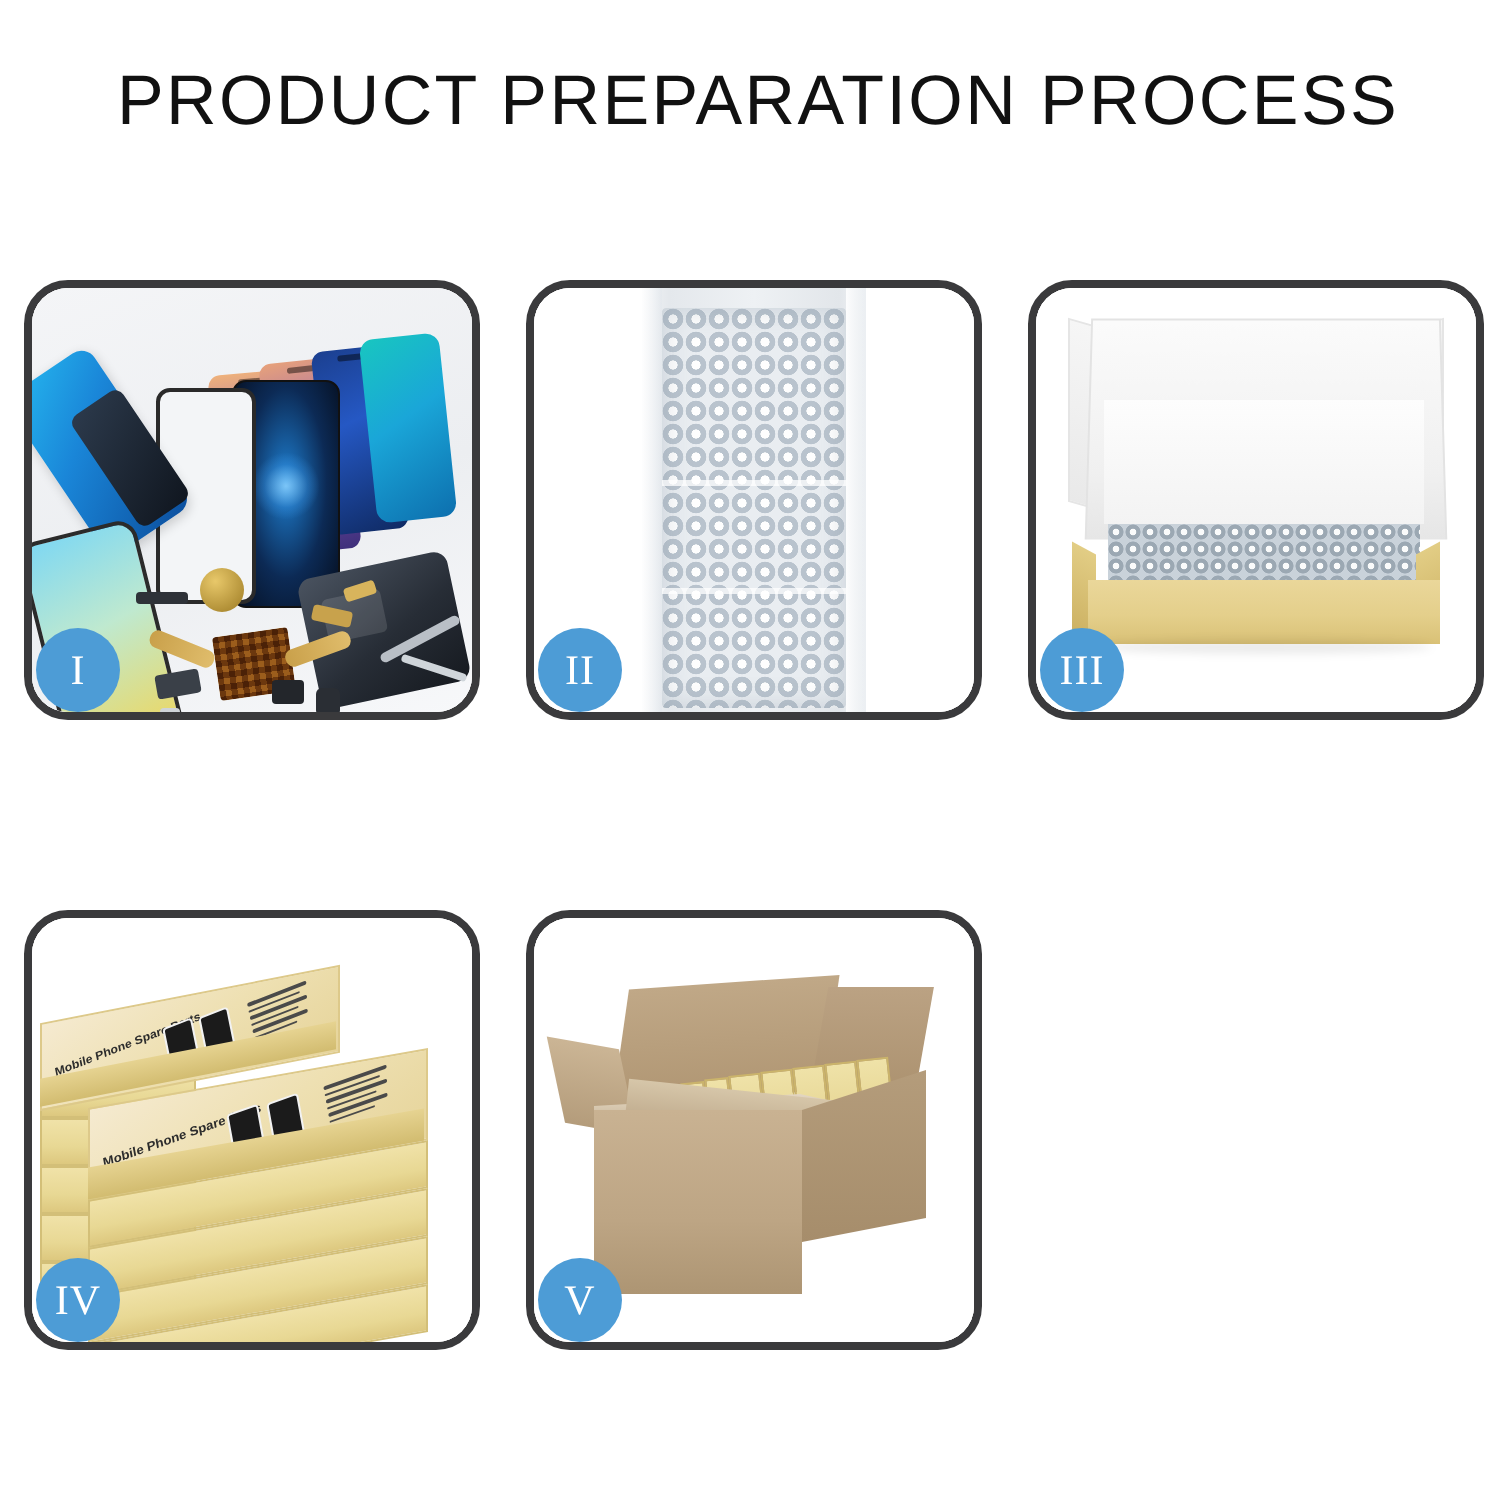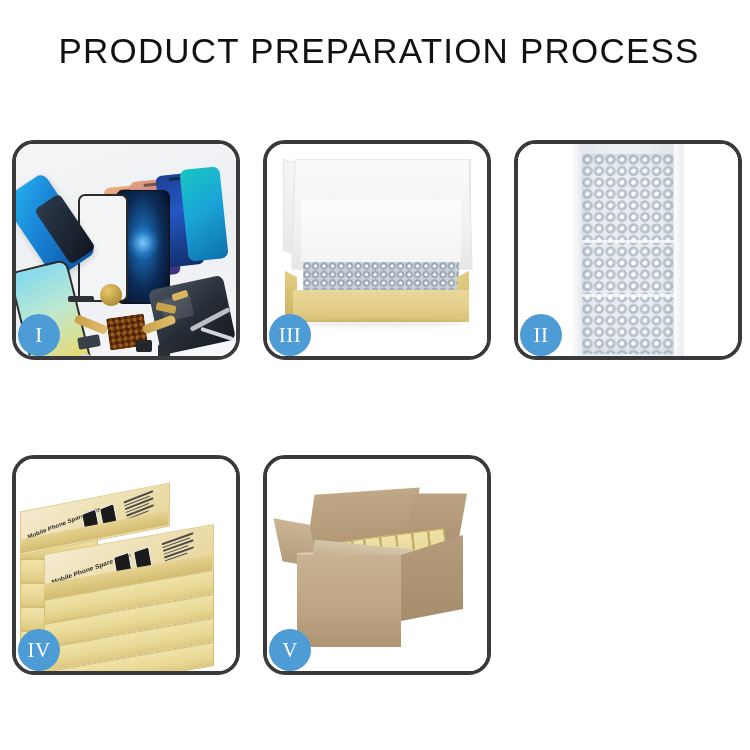--- a/index.html
+++ b/index.html
@@ -470,52 +470,52 @@
 
           <div class="tweezer"></div>
           <div class="tweezer2"></div>
         </div>
       </div>
       <div class="badge">I</div>
     </div>
 
     <div class="panel">
       <div class="panel-inner">
+        <div class="p2-bg">
+          <div class="pouch">
+            <div class="pouch-edge l"></div>
+            <div class="pouch-edge r"></div>
+            <div class="bubbles"></div>
+            <div class="pouch-seam s1"></div>
+            <div class="pouch-seam s2"></div>
+          </div>
+        </div>
+      </div>
+      <div class="badge">II</div>
+    </div>
+
+    <div class="panel">
+      <div class="panel-inner">
         <div class="p3-bg">
           <div class="lid-wingL"></div>
           <div class="lid-wingR"></div>
           <div class="lid-back"></div>
           <div class="foam"></div>
           <div class="tray-bubbles"></div>
           <div class="tray-lipL"></div>
           <div class="tray-lipR"></div>
           <div class="tray-front"></div>
           <div class="tray-shadow"></div>
         </div>
       </div>
       <div class="badge">III</div>
     </div>
 
     <div class="panel">
       <div class="panel-inner">
-        <div class="p2-bg">
-          <div class="pouch">
-            <div class="pouch-edge l"></div>
-            <div class="pouch-edge r"></div>
-            <div class="bubbles"></div>
-            <div class="pouch-seam s1"></div>
-            <div class="pouch-seam s2"></div>
-          </div>
-        </div>
-      </div>
-      <div class="badge">II</div>
-    </div>
-
-    <div class="panel">
-      <div class="panel-inner">
         <div class="p4-bg">
 
           <div class="stackbox" style="left:4px;  top:78px;  width:76px; height:20px;"></div>
           <div class="stackbox" style="left:4px;  top:100px; width:76px; height:22px;"></div>
           <div class="stackbox" style="left:4px;  top:124px; width:76px; height:22px;"></div>
           <div class="stackbox" style="left:4px;  top:148px; width:76px; height:22px;"></div>
           <div class="stackbox" style="left:4px;  top:172px; width:76px; height:22px;"></div>
 
           <div class="lidtop" style="left:4px; top:38px; width:148px; height:42px; transform: skewY(-11deg);">
             <span class="lbl" style="left:6px; top:16px; font-size:6px; transform: rotate(-11deg);">Mobile Phone Spare Parts</span>

